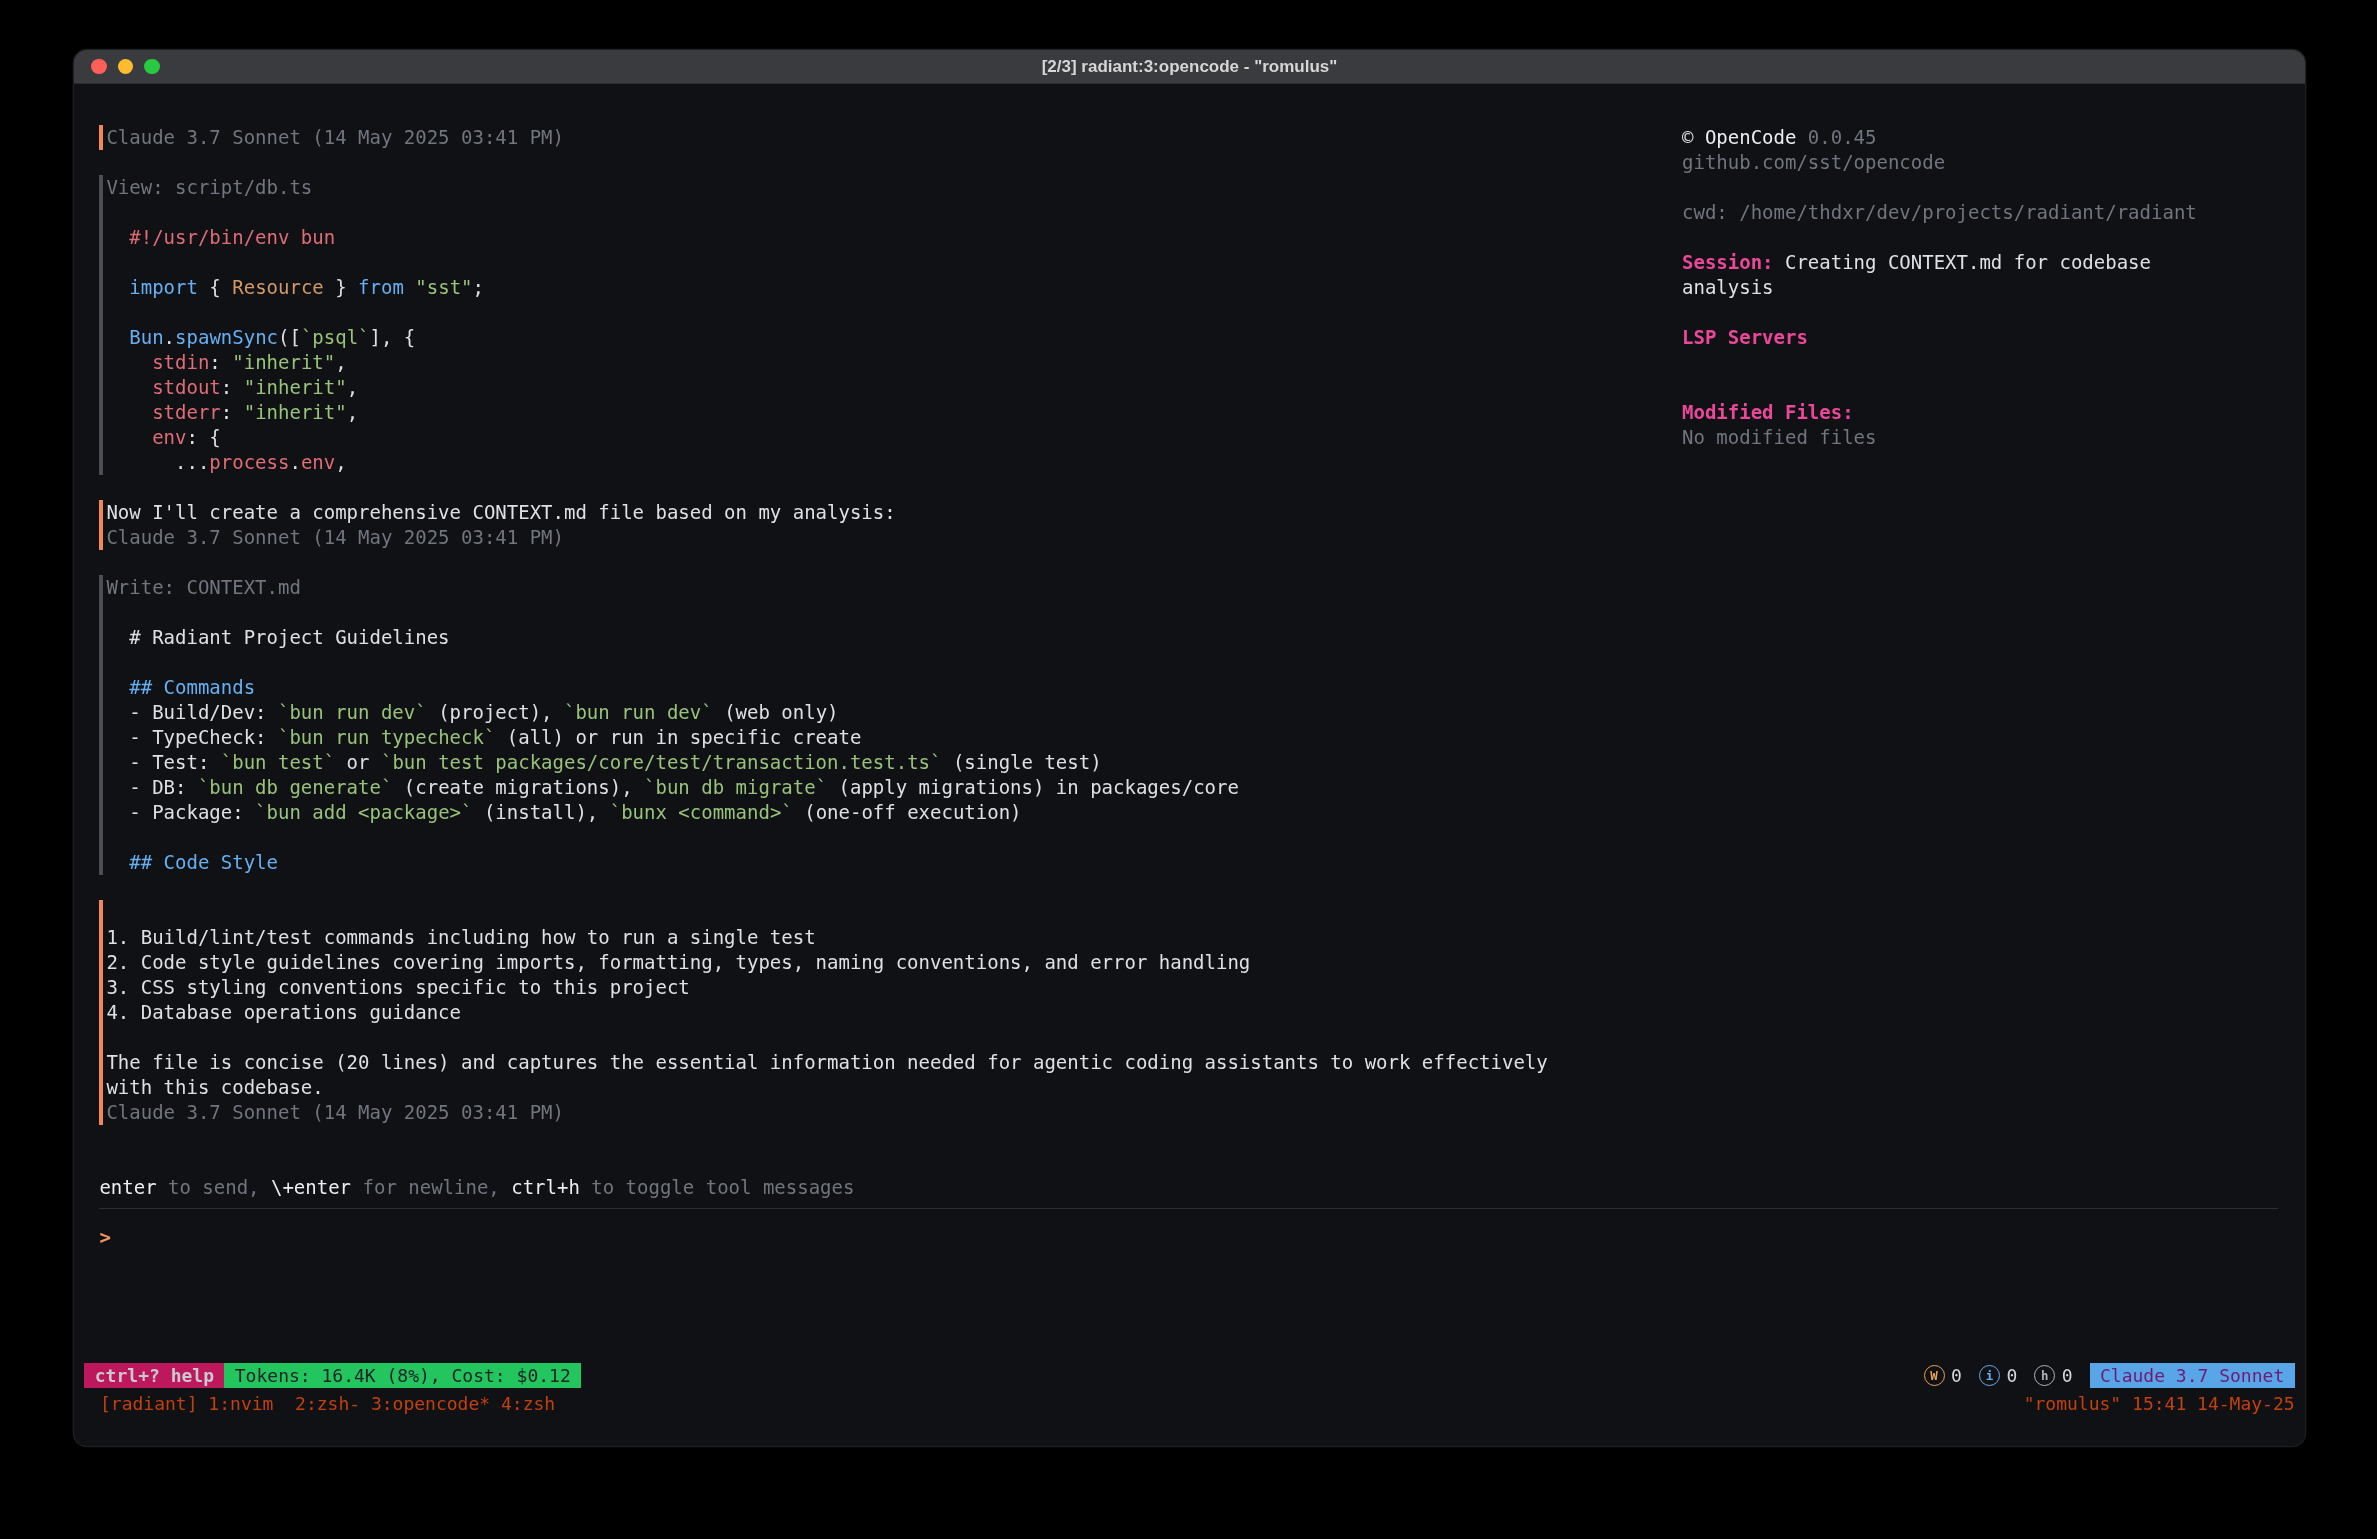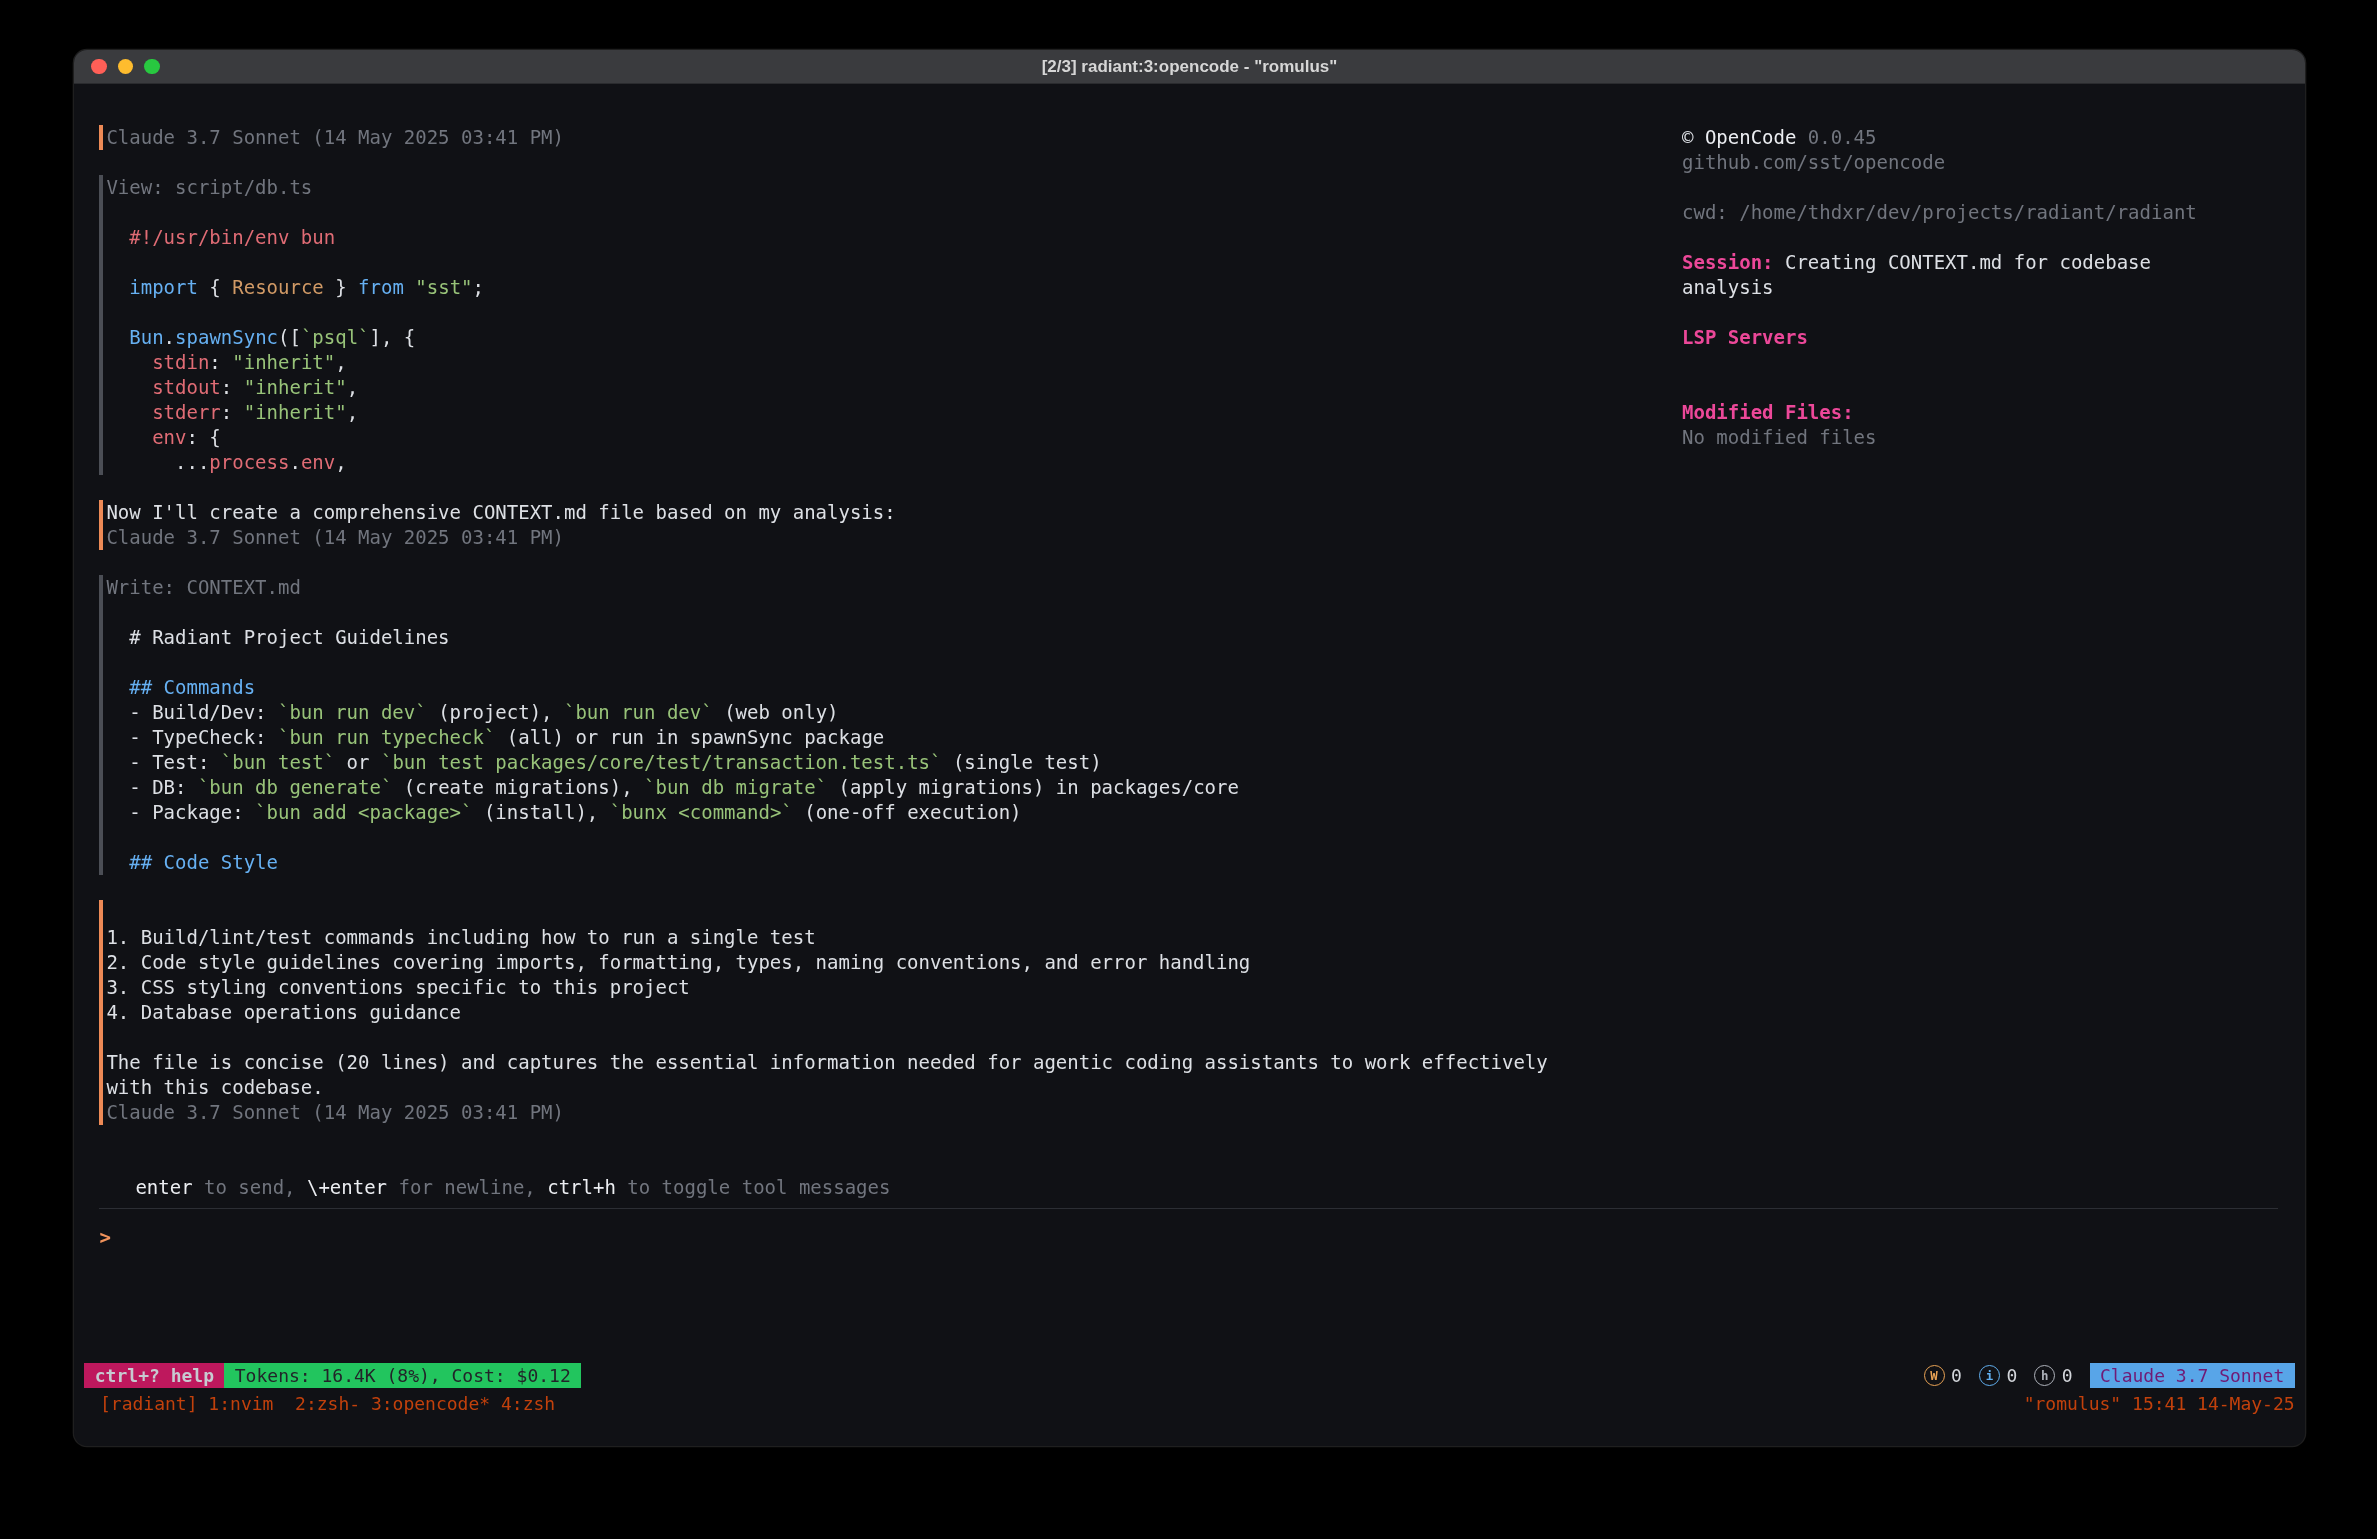--- a/index.html
+++ b/index.html
@@ -23,21 +23,21 @@
   .chat { position:absolute; left:25.4px; top:75px; width:1559px; font-size:19px; line-height:25px; color:#dde0e5; }
   .line { white-space:pre; min-height:25px; }
   .block { border-left:4.6px solid #4b4e55; padding-left:3px; margin-bottom:25px; }
   .block.accent-orange { border-left-color:#ed8a56; }
 
   .dim{color:#71757e} .blue{color:#66b0f2} .green{color:#98c379}
   .red{color:#e06c75} .yellow{color:#d19a66}
   .boldfg{color:#eceef2; font-weight:normal;}
   .orange{color:#ec4899; font-weight:bold;}
 
-  .helpline { margin-top:50px;margin-left:36px; }
+  .helpline { margin-top:50px; }
   .divider { margin-top:7.8px; height:1.3px; background:#2c2e34; width:2179px; }
   .prompt { margin-top:15.7px; font-weight:bold; color:#f0935c; }
   .prompt .sym { color:#f0935c; }
 
   .sidebar { position:absolute; left:1608px; top:75px; width:613px; font-size:19px; line-height:25px; color:#dde0e5; }
   .sidebar .line { white-space:pre-wrap; }
 
   .statusbar { position:absolute; left:10.4px; right:10.4px; top:1313px; height:25px;
     display:flex; justify-content:space-between; align-items:center; font-size:18px; }
   .sb-left { display:flex; }
@@ -91,21 +91,21 @@
         <div class="line"><span>Now I'll create a comprehensive CONTEXT.md file based on my analysis:</span></div>
         <div class="line"><span class="dim">Claude 3.7 Sonnet (14 May 2025 03:41 PM)</span></div>
       </div>
     <div class="block">
         <div class="line"><span class="dim">Write: CONTEXT.md</span></div>
         <div class="line">&nbsp;</div>
         <div class="line"><span>  # Radiant Project Guidelines</span></div>
         <div class="line">&nbsp;</div>
         <div class="line"><span class="blue">  ## Commands</span></div>
         <div class="line"><span>  - Build/Dev: </span><span class="green">`bun run dev`</span><span> (project), </span><span class="green">`bun run dev`</span><span> (web only)</span></div>
-        <div class="line"><span>  - TypeCheck: </span><span class="green">`bun run typecheck`</span><span> (all) or run in spawnSync package</span></div>
+        <div class="line"><span>  - TypeCheck: </span><span class="green">`bun run typecheck`</span><span> (all) or run in specific create</span></div>
         <div class="line"><span>  - Test: </span><span class="green">`bun test`</span><span> or </span><span class="green">`bun test packages/core/test/transaction.test.ts`</span><span> (single test)</span></div>
         <div class="line"><span>  - DB: </span><span class="green">`bun db generate`</span><span> (create migrations), </span><span class="green">`bun db migrate`</span><span> (apply migrations) in packages/core</span></div>
         <div class="line"><span>  - Package: </span><span class="green">`bun add &lt;package&gt;`</span><span> (install), </span><span class="green">`bunx &lt;command&gt;`</span><span> (one-off execution)</span></div>
         <div class="line">&nbsp;</div>
         <div class="line"><span class="blue">  ## Code Style</span></div>
       </div>
     <div class="block accent-orange">
         <div class="line">&nbsp;</div>
         <div class="line"><span>1. Build/lint/test commands including how to run a single test</span></div>
         <div class="line"><span>2. Code style guidelines covering imports, formatting, types, naming conventions, and error handling</span></div>

